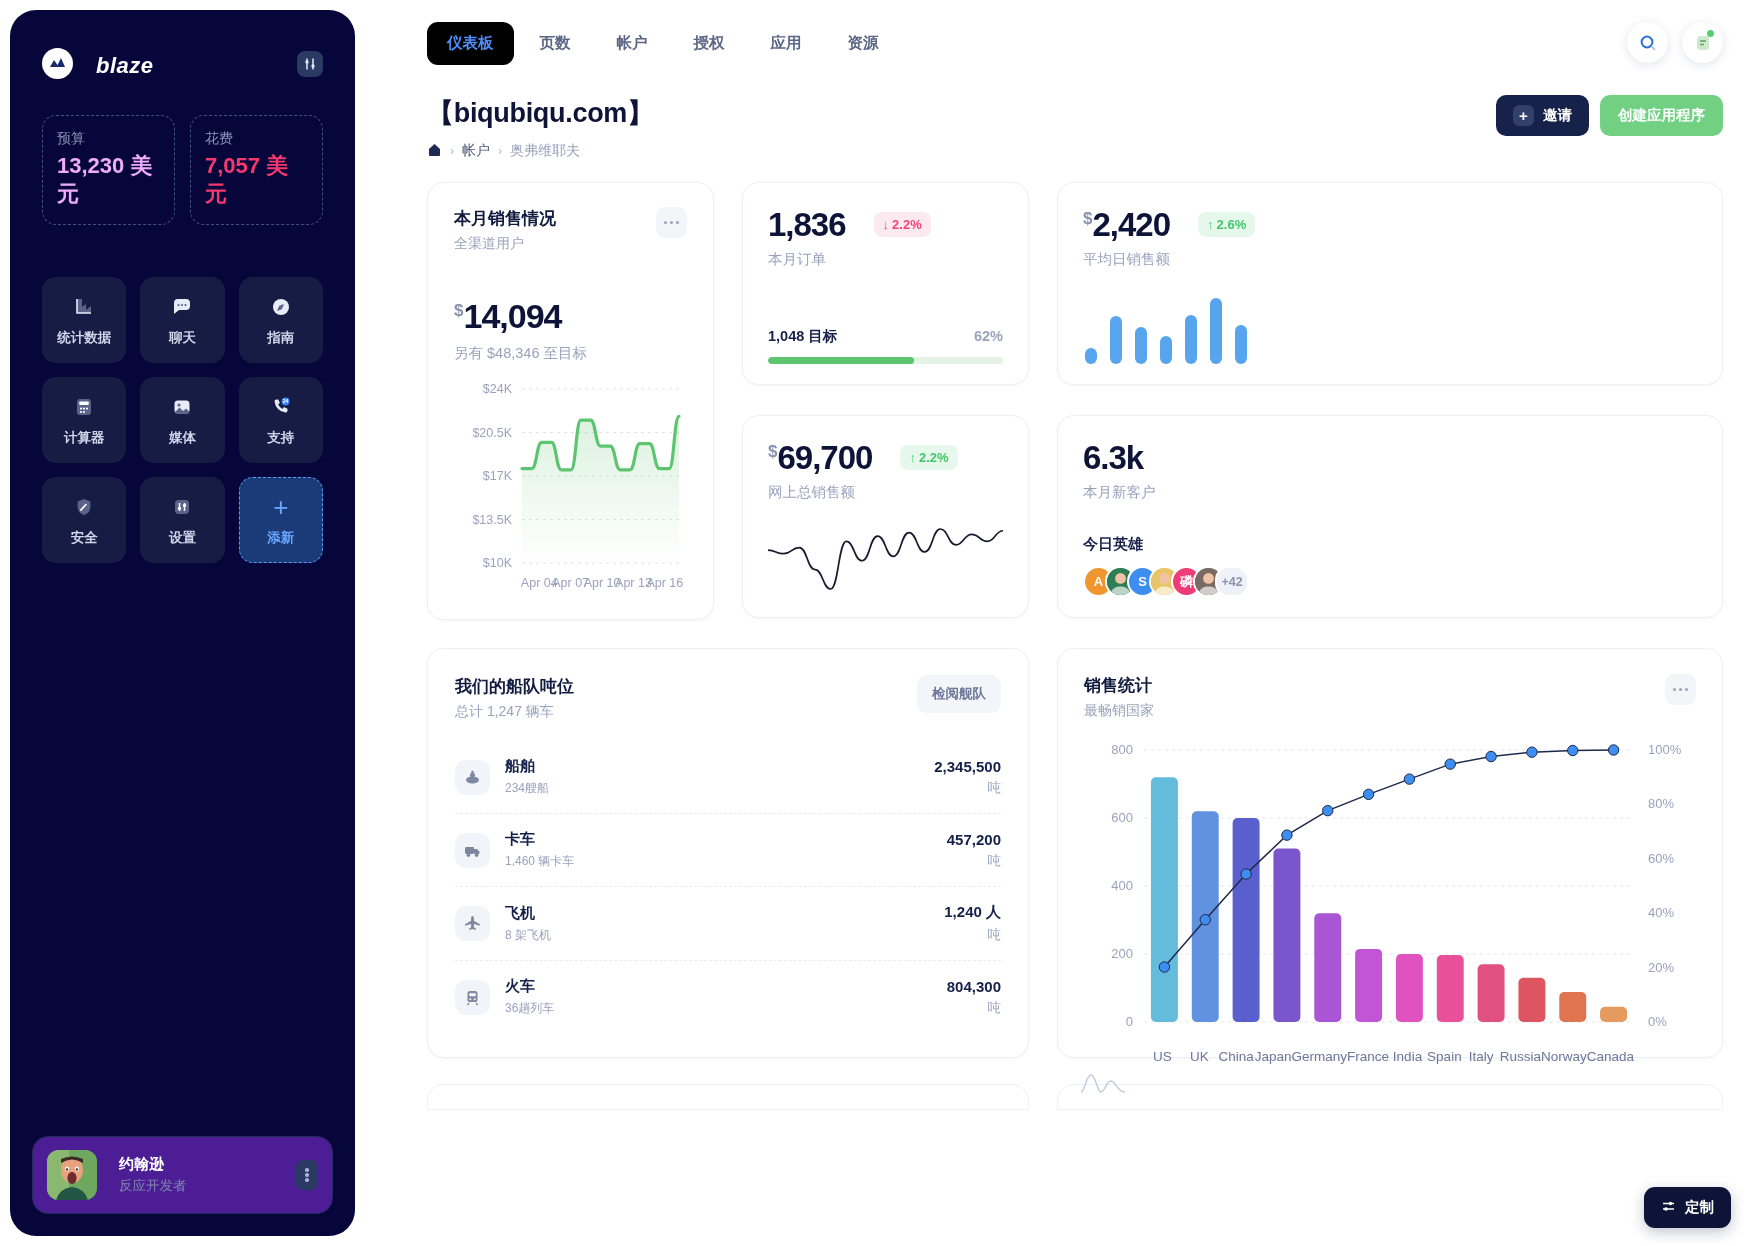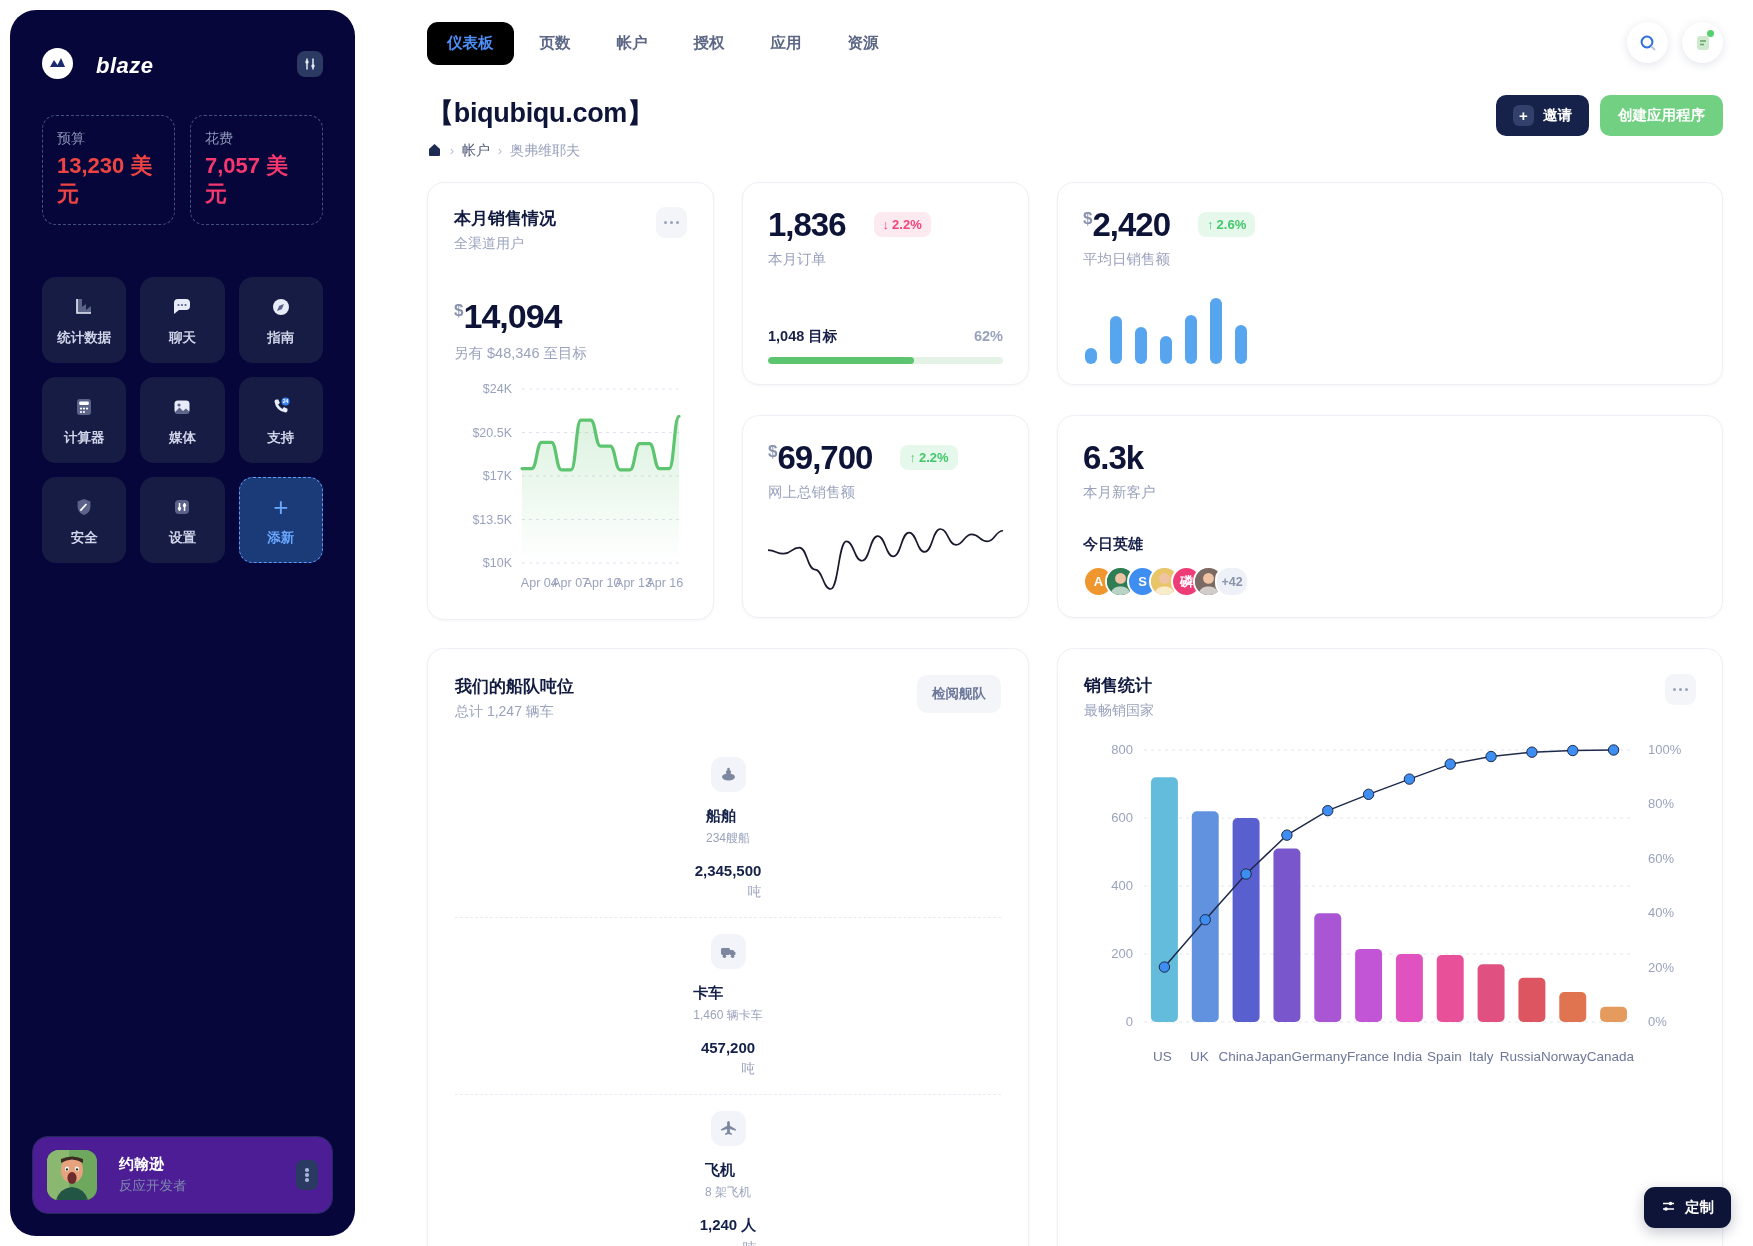--- a/index.html
+++ b/index.html
@@ -29,21 +29,21 @@
     width:26px; height:26px; border-radius:8px; background:#2b3a63;
     display:flex; align-items:center; justify-content:center;
   }
   .kpi-row { display:flex; gap:15px; padding: 36px 32px 0 32px; }
   .kpi-box {
     flex:1; border:1px dashed #44507e; border-radius:14px;
     padding: 14px 14px 16px 14px; min-height:95px;
   }
   .kpi-label { color:#8d95b8; font-size:14px; margin-bottom:4px; }
   .kpi-value { font-size:22px; font-weight:700; line-height:1.28; }
-  .kpi-green { color:#ef4444; }
+  .kpi-green { color:#f0abfc; }
   .kpi-pink  { color:#f6386f; }
 
   .tiles { display:grid; grid-template-columns: repeat(3, 1fr); gap:14px; padding: 52px 32px 0 32px; }
   .tile {
     background:#171c45; border-radius:14px; height:86px;
     display:flex; flex-direction:column; align-items:center; justify-content:center; gap:9px;
   }
   .tile-icon { width:26px; height:26px; display:flex; align-items:center; justify-content:center; }
   .tile-label { color:#cfd4e8; font-size:13.5px; font-weight:700; }
   .tile-add { background:#1b3a78; border:1px dashed #5b9bf8; }
@@ -134,21 +134,21 @@
   .dots-btn { width:31px; height:31px; border-radius:9px; background:#f3f5f9; display:flex; align-items:center; justify-content:center; gap:2.5px; }
   .dots-btn i { width:3.5px; height:3.5px; border-radius:50%; background:#9aa3bd; display:block; }
   .big-amt { font-size:34px; font-weight:700; color:#0d1437; letter-spacing:-1px; margin-top:46px; line-height:1; }
   .big-sub { font-size:14.5px; color:#9aa3bd; margin-top:11px; }
   .area-wrap { flex:1; position:relative; margin-top:18px; }
 
   
   .fleet-card { padding:26px 27px 24px 27px; }
   .chip { background:#f3f5f9; color:#6d7799; border-radius:10px; padding:10px 15px; font-size:13.5px; font-weight:600; }
   .fleet-list { margin-top:20px; }
-  .fleet-row { display:flex; align-items:center; gap:15px; padding:16px 0; border-bottom:1px dashed #e8ebf2;flex-direction:column; }
+  .fleet-row { display:flex; align-items:center; gap:15px; padding:16px 0; border-bottom:1px dashed #e8ebf2; }
   .fleet-row:last-child { border-bottom:none; }
   .fleet-ico { width:35px; height:35px; border-radius:11px; background:#f2f4f9; display:flex; align-items:center; justify-content:center; flex:0 0 35px; }
   .fleet-meta { flex:1; }
   .fleet-name { font-size:15px; font-weight:700; color:#14204a; }
   .fleet-count { font-size:12px; color:#9aa3bd; margin-top:4px; }
   .fleet-val { text-align:right; }
   .fleet-amt { font-size:15px; font-weight:700; color:#14204a; }
   .fleet-unit { font-size:13.5px; color:#9aa3bd; margin-top:4px; }
   .add-vehicle { display:flex; justify-content:center; margin-top:22px; }
   .btn-blue { background:#4f8df7; color:#fff; border-radius:11px; padding:13px 27px; font-size:15px; font-weight:600; }

